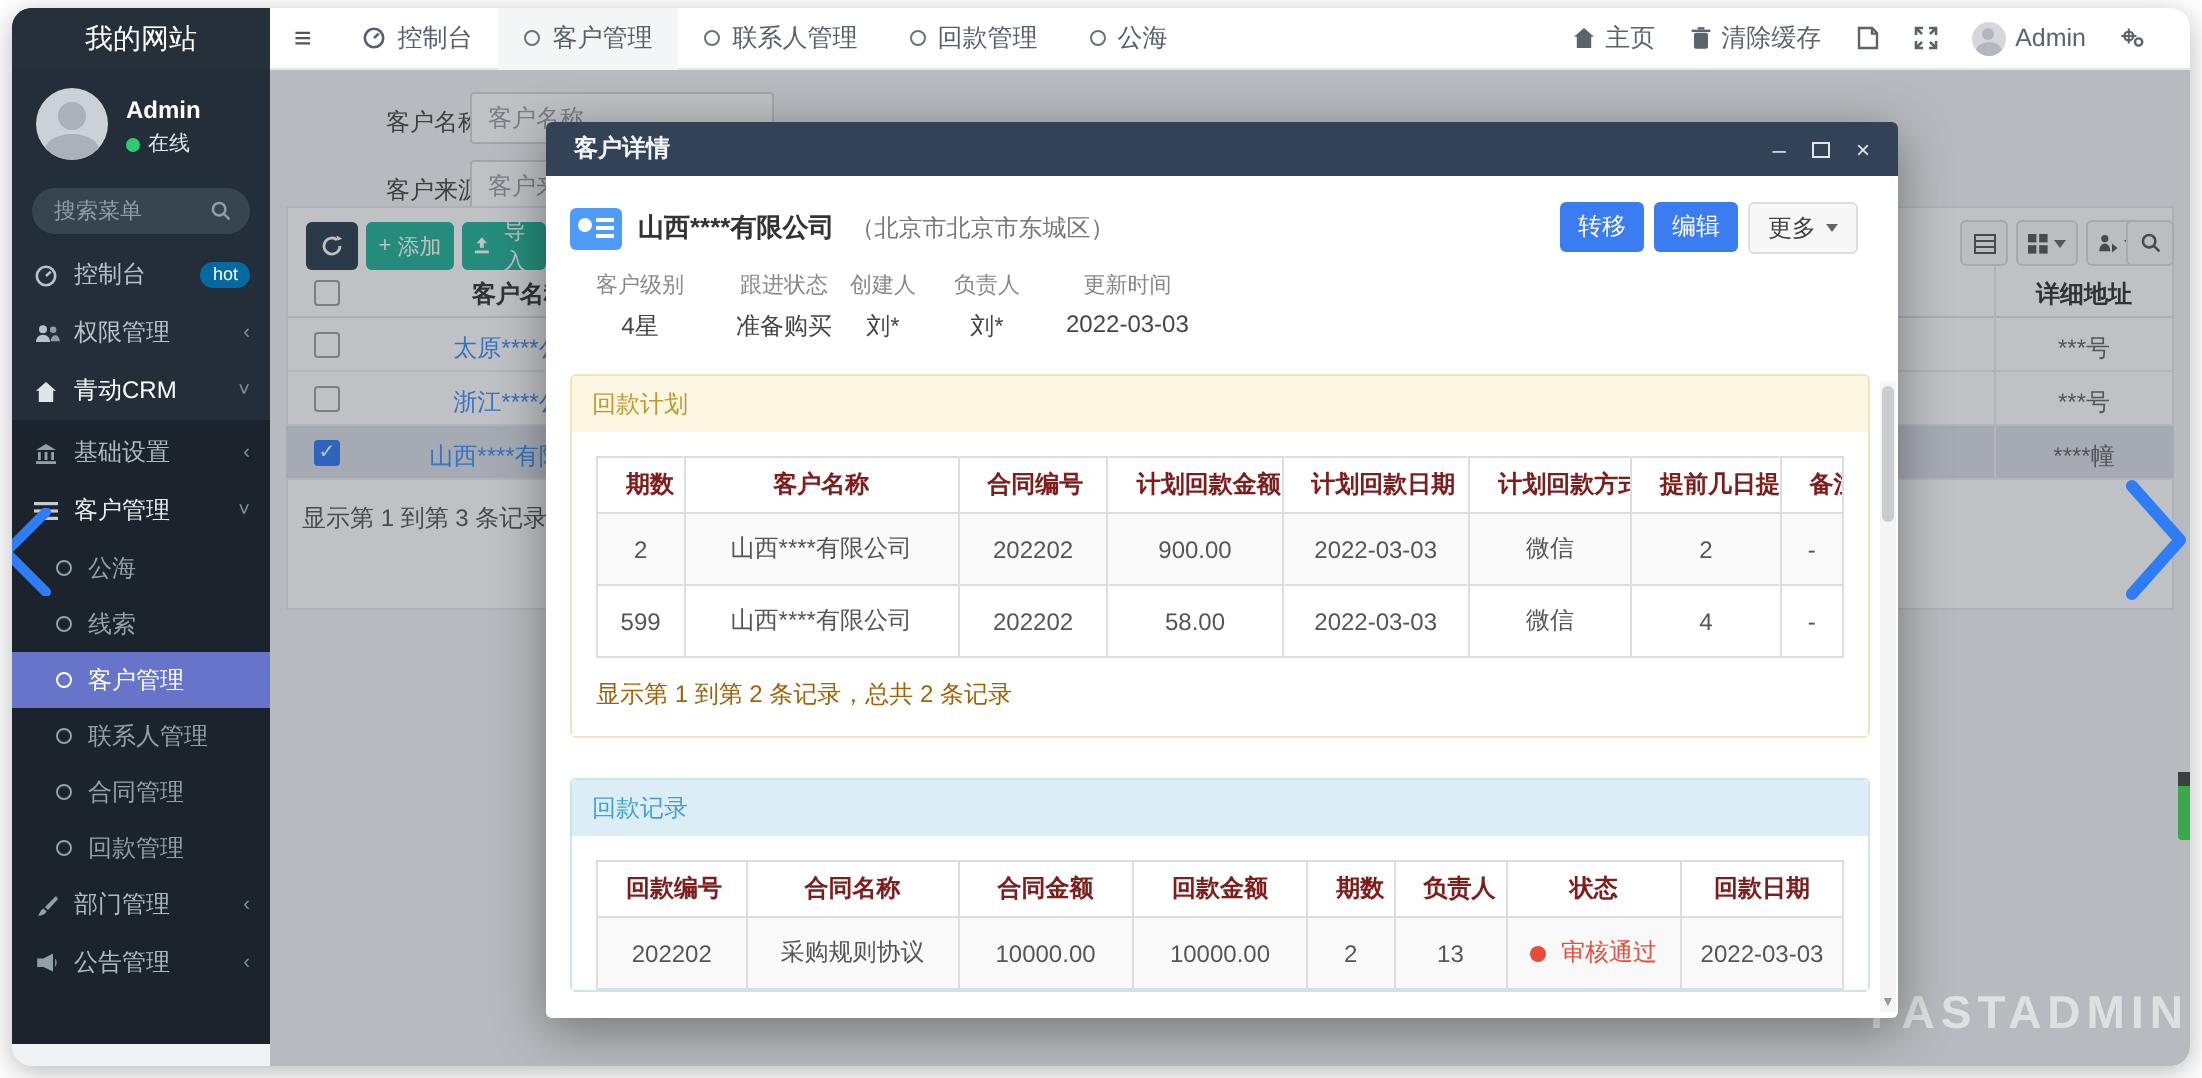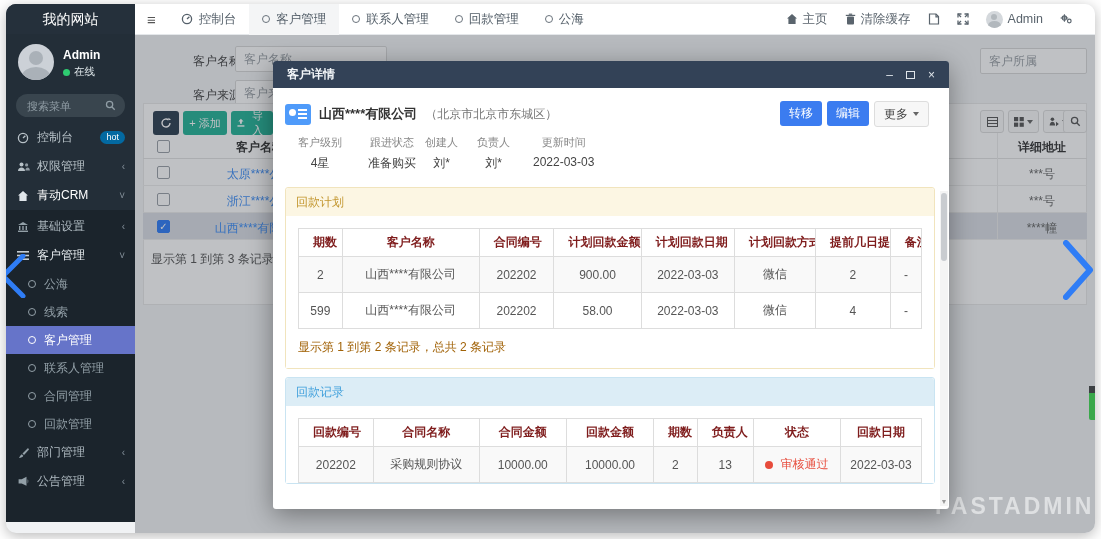--- a/index.html
+++ b/index.html
@@ -91,21 +91,21 @@
     font-size:12px;display:flex;align-items:center;gap:5px;}
   .m-info{position:relative;height:42px;margin-top:6px;}
   .m-info .col{position:absolute;top:0;text-align:center;}
   .m-info .lbl{font-size:11px;color:#888;}
   .m-info .val{font-size:12px;color:#444;margin-top:5px;}
   .m-tabs{display:flex;align-items:flex-end;padding:0 0 0 8px;border-bottom:1px solid #ddd;height:26px;font-size:12px;}
   .m-tab{padding:5px 10px;color:#2f80ed;}
   .m-tab.active{background:#fff;border:1px solid #ddd;border-bottom:1px solid #fff;border-radius:3px 3px 0 0;
     color:#333;margin-bottom:-1px;}
   .m-body{padding:10px 14px 0 12px;}
-  .panel{border:1px solid #f1e4bd;border-radius:3px;margin-bottom:8px;}
+  .panel{border:1px solid #f1e4bd;border-radius:3px;margin-bottom:20px;}
   .panel.info{border-color:#c9e4f2;}
   .panel-h{height:28px;line-height:28px;padding:0 10px;font-size:12px;background:#fcf6e3;color:#c2962e;
     border-radius:3px 3px 0 0;}
   .panel.info .panel-h{background:#dcedf6;color:#41a0dc;}
   .panel-b{background:#fff;padding:12px 12px 0;}
   table.vt{width:100%;border-collapse:collapse;font-size:12px;table-layout:fixed;}
   .vt th{border:1px solid #ddd;height:28px;font-weight:bold;color:#7f1d1d;text-align:center;padding:0 14px;
     overflow:hidden;white-space:nowrap;}
   .vt td{border:1px solid #ddd;height:36px;color:#555;text-align:center;padding:0 2px;overflow:hidden;white-space:nowrap;}
   .vt tr.stripe td{background:#f9f9f9;}
@@ -327,21 +327,20 @@
       </span>
     </div>
   </div>
 
   <div class="content">
 
     <span class="f-label" style="left:58px;top:18px">客户名称</span>
     <input class="f-input" style="left: 100px; top: 11px; width: 152px;" placeholder="客户名称">
     <span class="f-label" style="left:58px;top:52px">客户来源</span>
     <input class="f-input" style="left: 100px; top: 45px; width: 152px;" placeholder="客户来源">
-    <input class="f-input" style="left: 845px; top: 13px; width: 107px;" placeholder="客户所属">
 
     <div class="card"></div>
 
     <button class="tbtn" style="left:18px;top:76px;width:26px;background:#2c3e50">
       <svg width="12" height="12" viewBox="0 0 12 12">
           <path d="M10 6A4 4 0 1 1 8.5 2.9" fill="none" stroke="#fff" stroke-width="1.4"></path>
           <path d="M8.2 0.8l.6 2.4 2.3-.8z" fill="#fff"></path>
         </svg>
     </button>
     <button class="tbtn" style="left:48px;top:76px;width:44px;background:#23b397">

